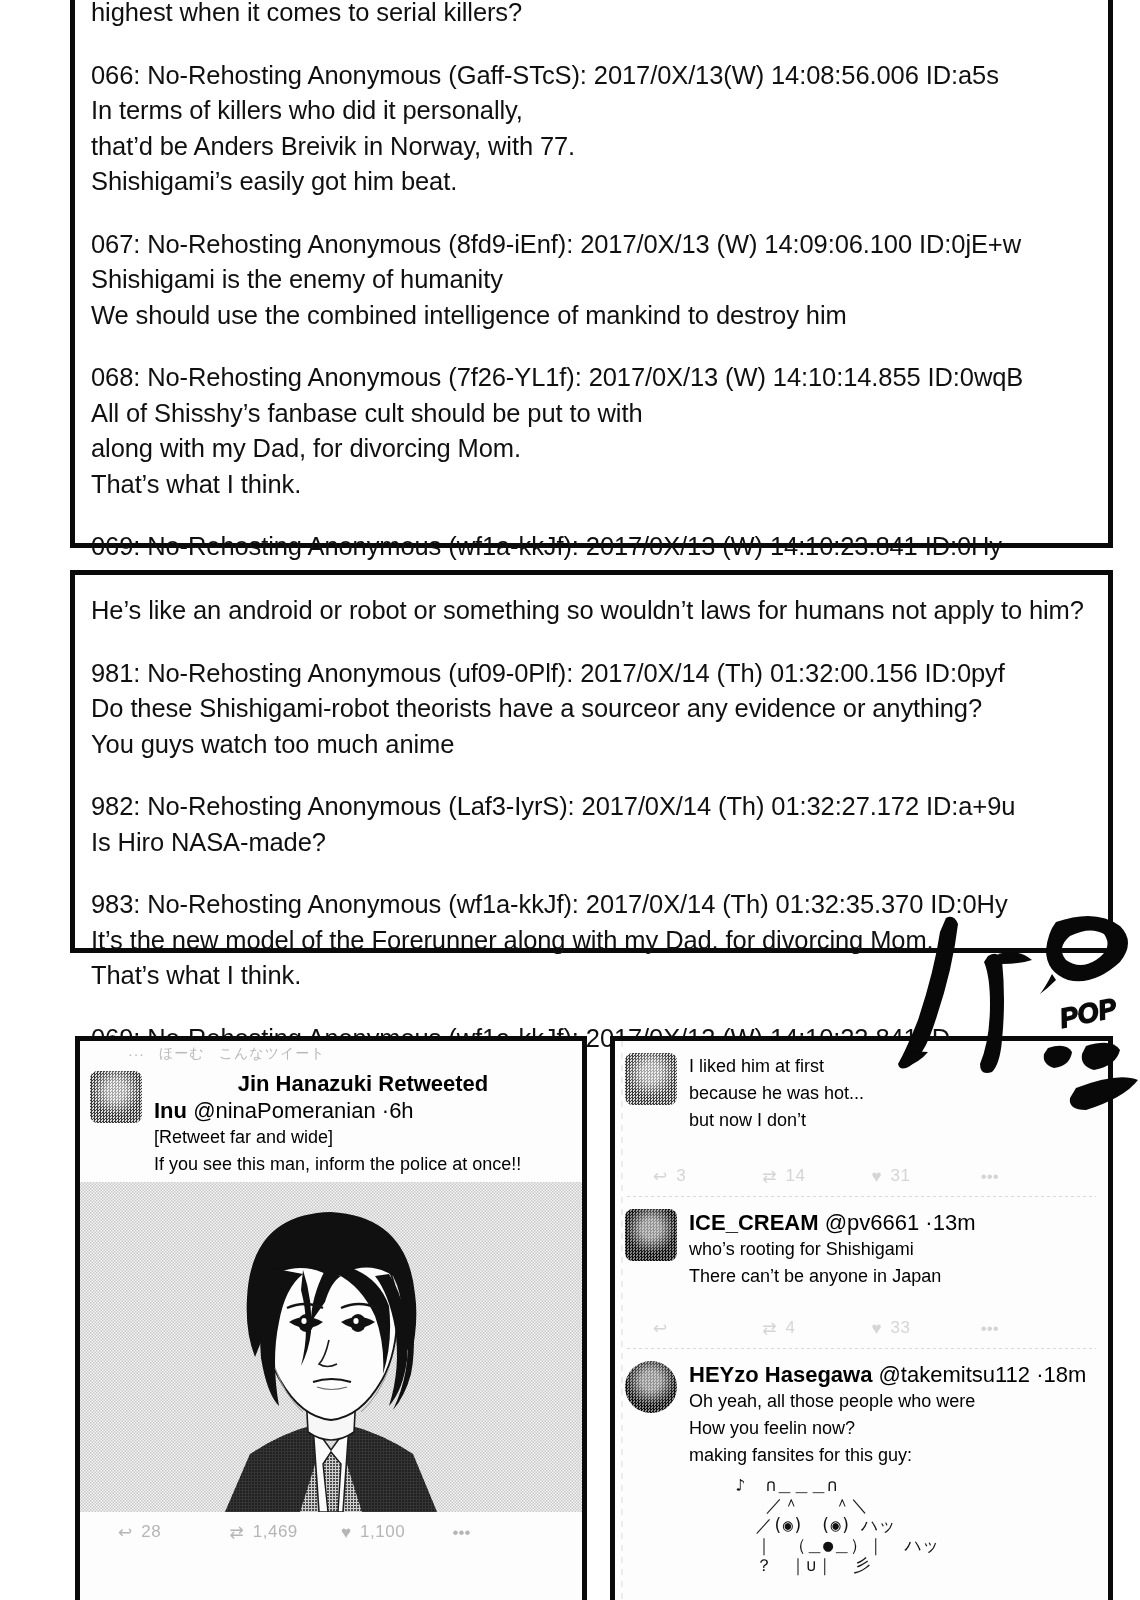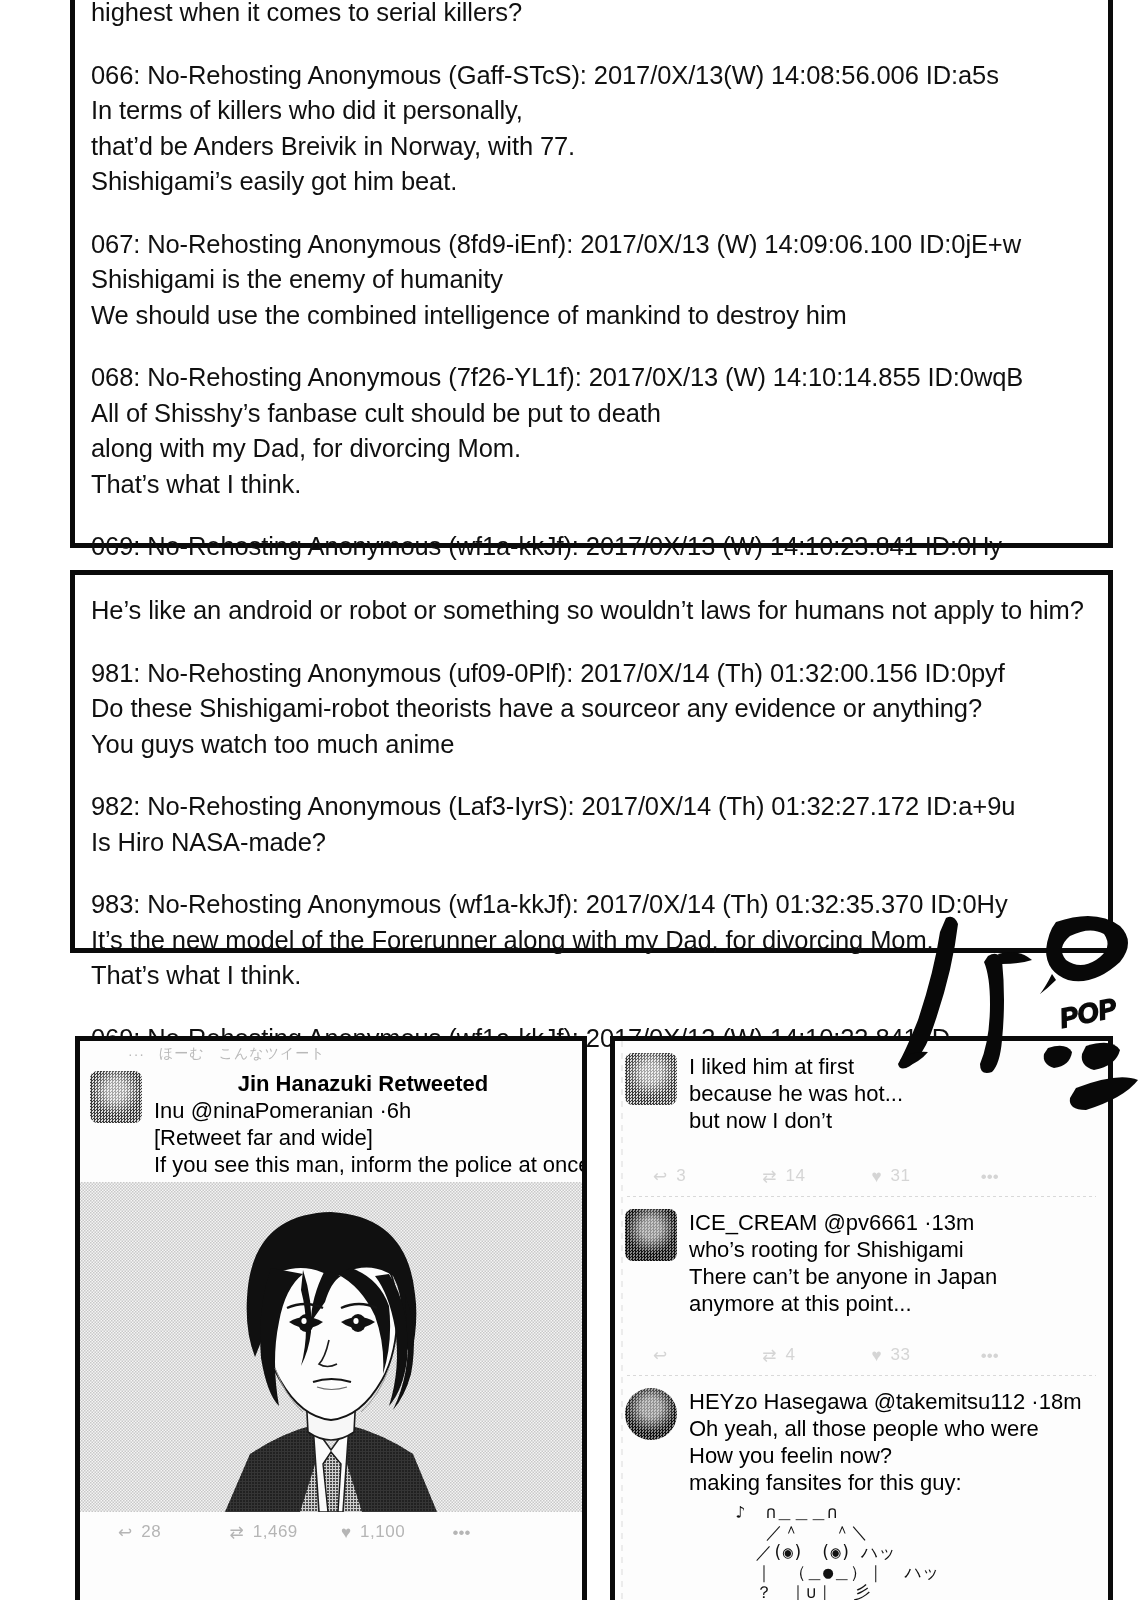--- a/index.html
+++ b/index.html
@@ -71,23 +71,23 @@
   }
   .avatar.av-circle{ border-radius:50%; }
   .avatar::after{
     content:""; position:absolute; inset:0;
     background:radial-gradient(circle at 50% 38%, rgba(255,255,255,.55) 0 22%, rgba(0,0,0,0) 60%);
   }
 
   .tw-text{ flex:1 1 auto; min-width:0; }
   .tw-rt{ font-weight:bold; font-size:22px; line-height:26px;text-align:center; }
   .tw-head{ font-size:22px; line-height:27px; white-space:nowrap; }
-  .tw-head b{ font-weight:normal; }
+  .tw-head b{ font-weight:bold; }
   .tw-head .handle{ font-weight:normal; }
-  .tw-line{ font-size:22px; line-height:27px; white-space:nowrap; }
+  .tw-line{ font-size:18px; line-height:27px; white-space:nowrap; }
 
   .tw-photo{
     margin:4px 0 0 0;
     width:100%; height:330px;
     position:relative; overflow:hidden;
     background:repeating-conic-gradient(#cfcfcf 0% 25%, #fbfbfb 0% 50%) 0 0/3px 3px;
   }
   .tw-photo svg{ position:absolute; inset:0; width:100%; height:100%; }
 
   
@@ -143,21 +143,21 @@
       <span class="line">that’d be Anders Breivik in Norway, with 77.</span>
       <span class="line">Shishigami’s easily got him beat.</span>
     </div>
     <div class="post">
       <span class="line">067: No-Rehosting Anonymous (8fd9-iEnf): 2017/0X/13 (W) 14:09:06.100 ID:0jE+w</span>
       <span class="line">Shishigami is the enemy of humanity</span>
       <span class="line">We should use the combined intelligence of mankind to destroy him</span>
     </div>
     <div class="post">
       <span class="line">068: No-Rehosting Anonymous (7f26-YL1f): 2017/0X/13 (W) 14:10:14.855 ID:0wqB</span>
-      <span class="line">All of Shisshy’s fanbase cult should be put to death</span>
+      <span class="line">All of Shisshy’s fanbase cult should be put to with</span>
       <span class="line">along with my Dad, for divorcing Mom.</span>
       <span class="line">That’s what I think.</span>
     </div>
     <div class="post">
       <span class="line">069: No-Rehosting Anonymous (wf1a-kkJf): 2017/0X/13 (W) 14:10:23.841 ID:0Hy</span>
     </div>
   </div>
 </div>
 
 <div class="panel" id="panel-bbs-2">
@@ -322,21 +322,20 @@
     <div class="tw-tweet">
       <div class="avatar av-dark"></div>
       <div class="tw-text">
         <div class="tw-head">
           <b>ICE_CREAM</b>
           <span class="handle">@pv6661</span>
           <span class="handle">·13m</span>
         </div>
         <div class="tw-line">who’s rooting for Shishigami</div>
         <div class="tw-line">There can’t be anyone in Japan</div>
-        <div class="tw-line">anymore at this point...</div>
       </div>
     </div>
     <div class="tw-actions faint" style="margin-top:18px;">
       <div class="act">
         <span class="glyph">↩</span>
         <span class="num"></span>
       </div>
       <div class="act">
         <span class="glyph">⇄</span>
         <span class="num">4</span>

